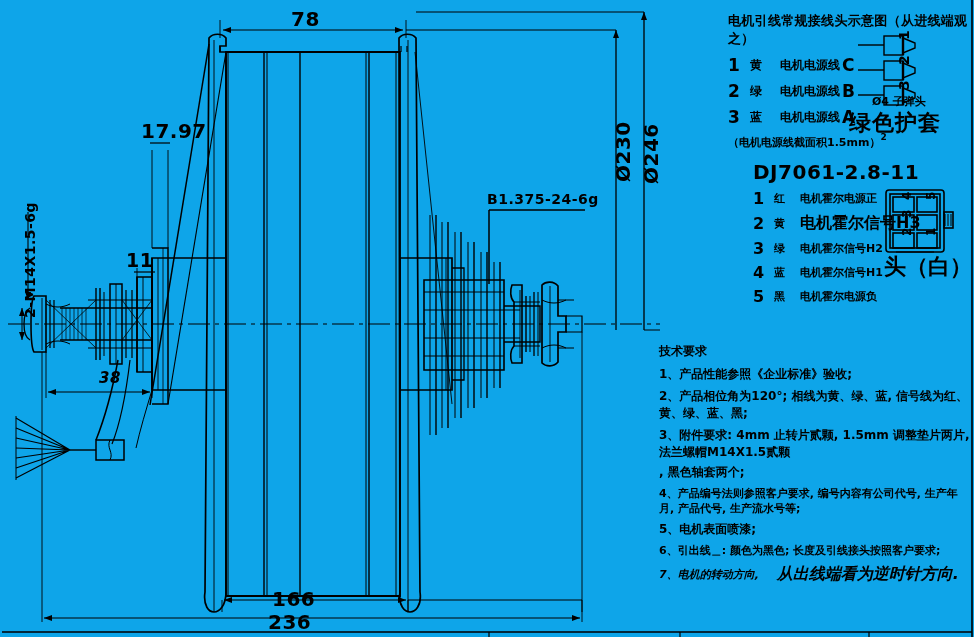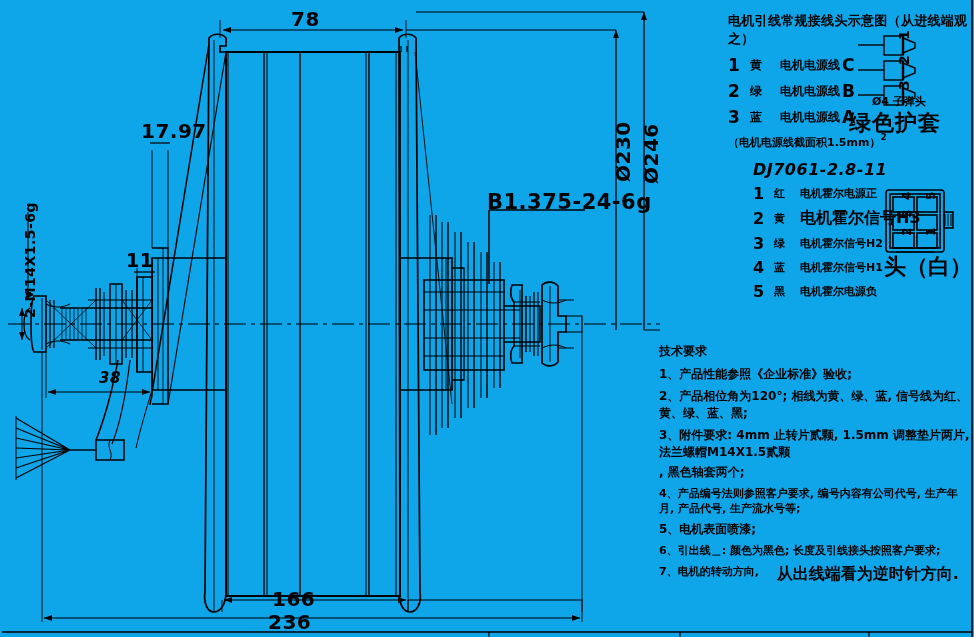--- a/index.html
+++ b/index.html
@@ -244,21 +244,21 @@
   <div class="txt dim" style="left:272px;top:589px;font-size:20px;">166</div>
 
   <div class="txt dim" style="left:268px;top:612px;font-size:20px;">236</div>
 
   <div class="txt dim rot90" style="left:613px;top:182px;font-size:20px;">Ø230</div>
 
   <div class="txt dim rot90" style="left:641px;top:184px;font-size:20px;">Ø246</div>
 
   <div class="txt dim rot90" style="left:23px;top:318px;font-size:14px;">2-M14X1.5-6g</div>
 
-  <div class="txt dim" style="left:487px;top:192px;font-size:21px;font-weight:800;">B1.375-24-6g</div>
+  <div class="txt dim" style="left:487px;top:192px;font-size:14px;font-weight:800;">B1.375-24-6g</div>
 
   <div style="position:absolute;left:728px;top:12px;">
     <div class="cn" style="font-size:13px;letter-spacing:0.3px;">电机引线常规接线头示意图（从进线端观之）</div>
 
     <div style="display:flex;align-items:center;margin-top:7px;">
       <span class="dim" style="font-size:17px;width:22px;">1</span>
       <span class="cn" style="font-size:12px;width:30px;">黄</span>
       <span class="cn" style="font-size:12px;width:62px;">电机电源线</span>
       <span class="dim" style="font-size:17px;">C</span>
     </div>
@@ -284,21 +284,21 @@
 
   <div class="txt dim rot90" style="left:897px;top:40px;font-size:14px;">1</div>
   <div class="txt dim rot90" style="left:897px;top:65px;font-size:14px;">2</div>
   <div class="txt dim rot90" style="left:897px;top:90px;font-size:14px;">3</div>
 
   <div class="txt cn" style="left:872px;top:96px;font-size:11px;">Ø4 子弹头</div>
 
   <div class="txt cn big" style="left:849px;top:112px;font-size:22px;letter-spacing:1px;">绿色护套</div>
 
   <div style="position:absolute;left:753px;top:160px;">
-    <div class="dim" style="font-size:16px;letter-spacing:0.5px;font-style:italic;">DJ7061-2.8-11</div>
+    <div class="dim" style="font-size:20px;letter-spacing:0.5px;">DJ7061-2.8-11</div>
 
     <div style="display:flex;align-items:center;margin-top:5px;">
       <span class="dim" style="font-size:16px;width:21px;">1</span>
       <span class="cn" style="font-size:11px;width:26px;">红</span>
       <span class="cn" style="font-size:11px;">电机霍尔电源正</span>
     </div>
     <div style="display:flex;align-items:center;margin-top:5px;">
       <span class="dim" style="font-size:16px;width:21px;">2</span>
       <span class="cn" style="font-size:11px;width:26px;">黄</span>
       <span class="cn" style="font-size:16px;">电机霍尔信号H3</span>
@@ -331,19 +331,19 @@
 
   <div style="position:absolute;left:659px;top:343px;width:312px;">
     <div class="cn" style="font-size:12px;">技术要求</div>
     <div class="cn" style="font-size:12px;margin-top:6px;">1、产品性能参照《企业标准》验收;</div>
     <div class="cn" style="font-size:12px;margin-top:5px;">2、产品相位角为120°; 相线为黄、绿、蓝, 信号线为红、黄、绿、蓝、黑;</div>
     <div class="cn" style="font-size:12px;margin-top:5px;">3、附件要求: 4mm 止转片贰颗, 1.5mm 调整垫片两片, 法兰螺帽M14X1.5贰颗</div>
     <div class="cn" style="font-size:12px;margin-top:3px;">, 黑色轴套两个;</div>
     <div class="cn" style="font-size:11px;margin-top:5px;">4、产品编号法则参照客户要求, 编号内容有公司代号, 生产年月, 产品代号, 生产流水号等;</div>
     <div class="cn" style="font-size:12px;margin-top:5px;">5、电机表面喷漆;</div>
     <div class="cn" style="font-size:11px;margin-top:5px;">6、引出线＿: 颜色为黑色; 长度及引线接头按照客户要求;</div>
-    <div style="margin-top:6px;display:flex;align-items:flex-start;">
+    <div style="margin-top:6px;display:flex;align-items:center;font-style:italic;">
       <span class="cn" style="font-size:11px;">7、电机的转动方向,</span>
       <span class="cn big" style="font-size:16px;margin-left:18px;">从出线端看为逆时针方向.</span>
     </div>
   </div>
 
 </div>
 
 </body></html>

